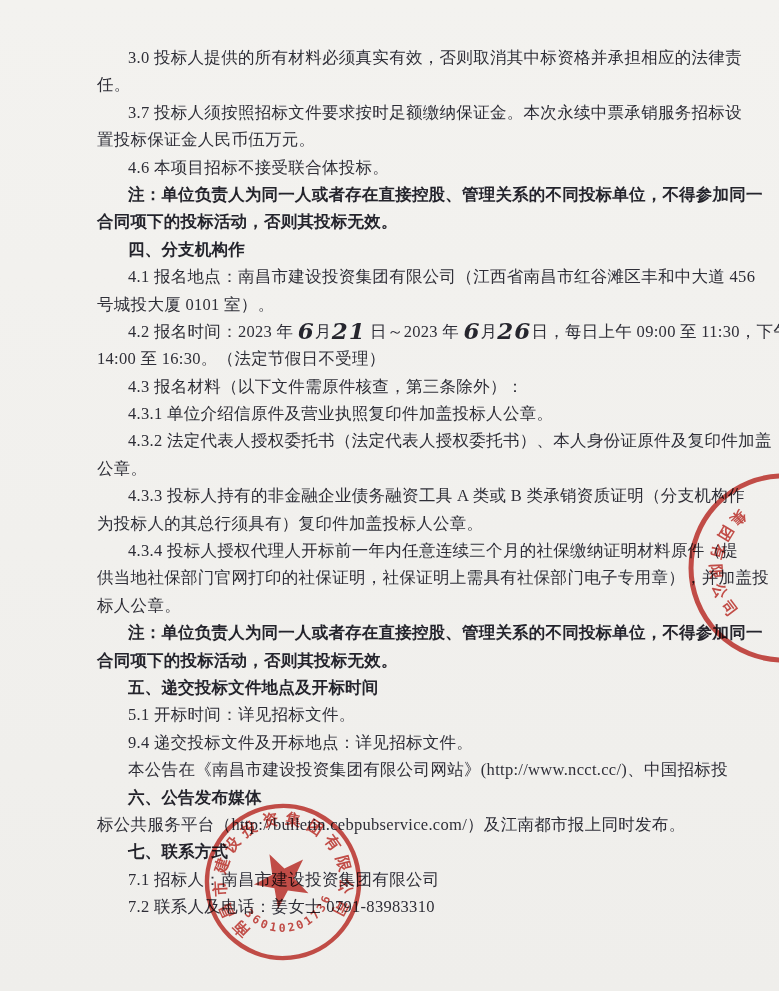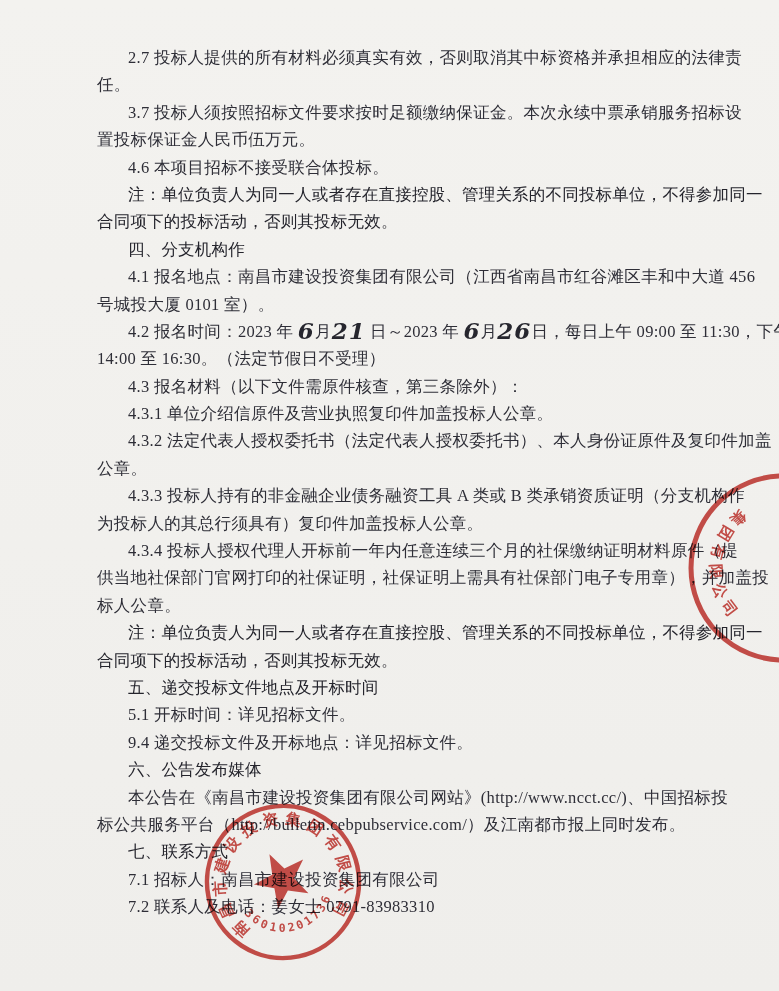--- a/index.html
+++ b/index.html
@@ -18,21 +18,21 @@
   .line{
     height:27.4px;
     line-height:27.4px;
     font-size:16.5px;
     letter-spacing:0.3px;
     white-space:nowrap;
   }
   .line.indent{padding-left:31px;}
   .line.bold{
     font-family:"Liberation Sans","DejaVu Sans",sans-serif;
-    font-weight:normal;
+    font-weight:bold;
     color:#24242c;
     letter-spacing:0.2px;
   }
   .hand{
     font-family:"DejaVu Serif",serif;
     font-style:italic;
     font-weight:700;
     font-size:23px;
     line-height:1;
     letter-spacing:1px;
@@ -62,21 +62,21 @@
     font-family:"Liberation Sans","DejaVu Sans",sans-serif;
     font-size:15px;font-weight:bold;
   }
 </style>
 </head>
 <body>
 
 <div class="page">
 
   <div class="doc-lines">
-      <div class="line indent"><span>2.7  投标人提供的所有材料必须真实有效，否则取消其中标资格并承担相应的法律责</span></div>
+      <div class="line indent"><span>3.0  投标人提供的所有材料必须真实有效，否则取消其中标资格并承担相应的法律责</span></div>
       <div class="line"><span>任。</span></div>
       <div class="line indent"><span>3.7  投标人须按照招标文件要求按时足额缴纳保证金。本次永续中票承销服务招标设</span></div>
       <div class="line"><span>置投标保证金人民币伍万元。</span></div>
       <div class="line indent"><span>4.6 本项目招标不接受联合体投标。</span></div>
       <div class="line indent bold"><span>注：单位负责人为同一人或者存在直接控股、管理关系的不同投标单位，不得参加同一</span></div>
       <div class="line bold"><span>合同项下的投标活动，否则其投标无效。</span></div>
       <div class="line indent bold"><span>四、分支机构作</span></div>
       <div class="line indent"><span>4.1 报名地点：南昌市建设投资集团有限公司（江西省南昌市红谷滩区丰和中大道 456</span></div>
       <div class="line"><span>号城投大厦 0101 室）。</span></div>
       <div class="line indent"><span>4.2 报名时间：2023 年 </span><span class="hand">6</span><span>月</span><span class="hand">21</span><span> 日～2023 年 </span><span class="hand">6</span><span>月</span><span class="hand">26</span><span>日，每日上午 09:00 至 11:30，下午</span></div>
@@ -88,22 +88,22 @@
       <div class="line indent"><span>4.3.3  投标人持有的非金融企业债务融资工具 A 类或 B 类承销资质证明（分支机构作</span></div>
       <div class="line"><span>为投标人的其总行须具有）复印件加盖投标人公章。</span></div>
       <div class="line indent"><span>4.3.4  投标人授权代理人开标前一年内任意连续三个月的社保缴纳证明材料原件（提</span></div>
       <div class="line"><span>供当地社保部门官网打印的社保证明，社保证明上需具有社保部门电子专用章），并加盖投</span></div>
       <div class="line"><span>标人公章。</span></div>
       <div class="line indent bold"><span>注：单位负责人为同一人或者存在直接控股、管理关系的不同投标单位，不得参加同一</span></div>
       <div class="line bold"><span>合同项下的投标活动，否则其投标无效。</span></div>
       <div class="line indent bold"><span>五、递交投标文件地点及开标时间</span></div>
       <div class="line indent"><span>5.1 开标时间：详见招标文件。</span></div>
       <div class="line indent"><span>9.4 递交投标文件及开标地点：详见招标文件。</span></div>
+      <div class="line indent"><span>本公告在《南昌市建设投资集团有限公司网站》(http://www.ncct.cc/)、中国招标投</span></div>
       <div class="line indent bold"><span>六、公告发布媒体</span></div>
-      <div class="line indent"><span>本公告在《南昌市建设投资集团有限公司网站》(http://www.ncct.cc/)、中国招标投</span></div>
       <div class="line"><span>标公共服务平台（http://bulletin.cebpubservice.com/）及江南都市报上同时发布。</span></div>
       <div class="line indent bold"><span>七、联系方式</span></div>
       <div class="line indent"><span>7.1 招标人：南昌市建设投资集团有限公司</span></div>
       <div class="line indent"><span>7.2 联系人及电话：姜女士 0791-83983310</span></div>
     </div>
 
   <svg class="stamp stamp-main" width="180" height="180" viewBox="0 0 180 180">
     <g transform="rotate(-12 88 92)">
       <circle class="seal-stroke" cx="88" cy="92" r="76" stroke-width="4.5"></circle>
       <defs>

